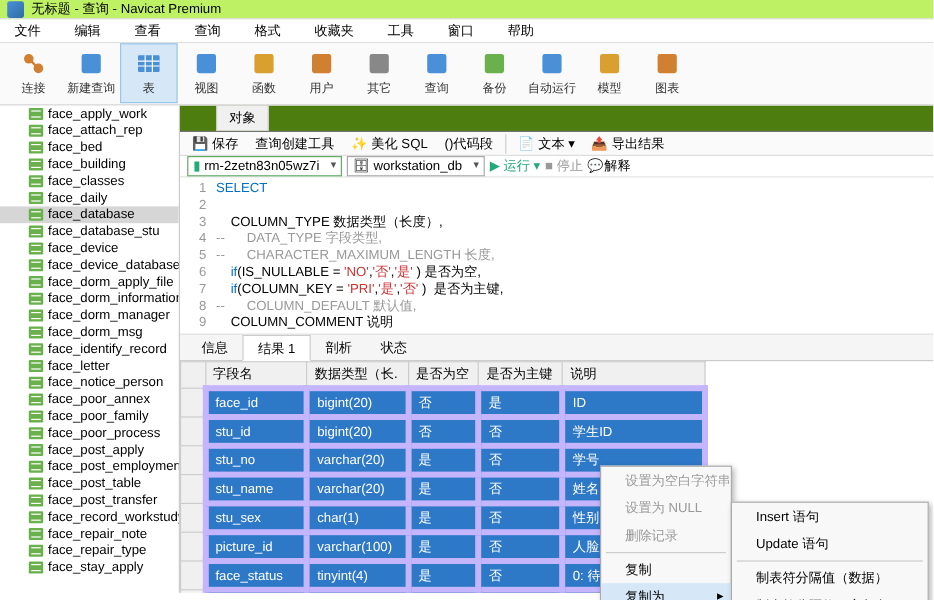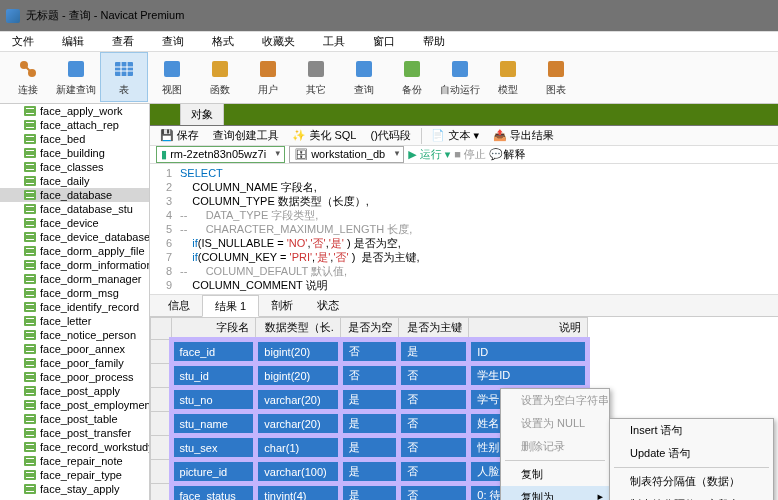--- a/index.html
+++ b/index.html
@@ -1,17 +1,17 @@
 <!DOCTYPE html>
 <html><head>
 <meta charset="utf-8">
 <style>
 * { margin:0; padding:0; box-sizing:border-box; font-family:"Microsoft YaHei",Arial,sans-serif; font-size:11px; }
 body { background:#fff; width:778px; height:500px; overflow:hidden; position:relative; }
-.titlebar { height:32px; background:#737373; display:flex; align-items:center; padding:0 6px; gap:6px; border-bottom:1px solid #ddd; }
+.titlebar { height:16px; background:#bef264; display:flex; align-items:center; padding:0 6px; gap:6px; border-bottom:1px solid #ddd; }
 .titlebar .ico { width:14px; height:14px; background:linear-gradient(135deg,#4a90d9,#2e6da4); border-radius:2px; }
 .menubar { height:20px; display:flex; align-items:center; padding:0 4px; gap:12px; border-bottom:1px solid #ddd; }
 .menubar span { padding:2px 8px; cursor:default; }
 .toolbar { height:52px; display:flex; align-items:flex-start; padding:0 4px; border-bottom:1px solid #ccc; background:#fafafa; }
 .tbtn { display:flex; flex-direction:column; align-items:center; justify-content:center; width:48px; height:50px; cursor:pointer; border:1px solid transparent; }
 .tbtn.sel { background:#d6e8f7; border:1px solid #9ac6e8; }
 .tbtn .ic { width:24px; height:24px; margin-bottom:2px; display:flex; align-items:center; justify-content:center; }
 .tbtn .lb { font-size:10px; color:#333; }
 .main { display:flex; height:406px; }
 .sidebar { width:150px; border-right:1px solid #ccc; overflow:hidden; background:#fff; }
@@ -35,21 +35,21 @@
 .sql-ln { width:24px; text-align:right; color:#999; padding-right:8px; }
 .sql-code { white-space:pre; }
 .kw { color:#0070c0; }
 .str { color:#c33; }
 .cm { color:#999; }
 .res-tabs { height:22px; display:flex; border-bottom:1px solid #ccc; background:#f5f5f5; padding-left:6px; }
 .res-tab { padding:3px 12px; cursor:pointer; }
 .res-tab.act { background:#fff; border:1px solid #ccc; border-bottom:1px solid #fff; margin-bottom:-1px; }
 .grid { position:relative; }
 .grid table { border-collapse:collapse; width:440px; }
-.grid th { background:#f0f0f0; border:1px solid #ccc; padding:2px 6px; text-align:right; font-weight:normal; }
+.grid th { background:#f0f0f0; border:1px solid #ccc; padding:2px 6px; text-align:left; font-weight:normal; }
 .grid td { border:5px solid #c4b5fd; padding:2px 6px; background:#2e78c8; color:#fff; }
 .grid tr.cur td { background:#1a5fa8; }
 .row-mark { width:10px; background:#f0f0f0!important; color:#333!important; border:1px solid #ccc!important; text-align:center; }
 .ctx { position:absolute; background:#f8f8f8; border:1px solid #aaa; box-shadow:2px 2px 5px rgba(0,0,0,0.3); z-index:10; }
 .ctx-item { padding:4px 24px 4px 20px; cursor:default; position:relative; white-space:nowrap; }
 .ctx-item.hov { background:#d6e8f7; }
 .ctx-item.dis { color:#999; }
 .ctx-sep { height:1px; background:#ccc; margin:2px 4px; }
 .ctx-item.sub::after { content:"▸"; position:absolute; right:6px; }
 svg { display:block; }
@@ -320,21 +320,20 @@
       <span style="color:#999">■ <span>停止</span></span>
       <span>💬<span>解释</span></span>
     </div>
     <div class="sql" id="sql">
         <div class="sql-line">
           <span class="sql-ln">1</span>
           <span class="sql-code"><span class="kw">SELECT</span></span>
         </div>
         <div class="sql-line">
           <span class="sql-ln">2</span>
-          <span class="sql-code">    COLUMN_NAME 字段名,</span>
         </div>
         <div class="sql-line">
           <span class="sql-ln">3</span>
           <span class="sql-code">    COLUMN_TYPE 数据类型（长度）,</span>
         </div>
         <div class="sql-line">
           <span class="sql-ln">4</span>
           <span class="sql-code"><span class="cm">--      DATA_TYPE 字段类型,</span></span>
         </div>
         <div class="sql-line">

